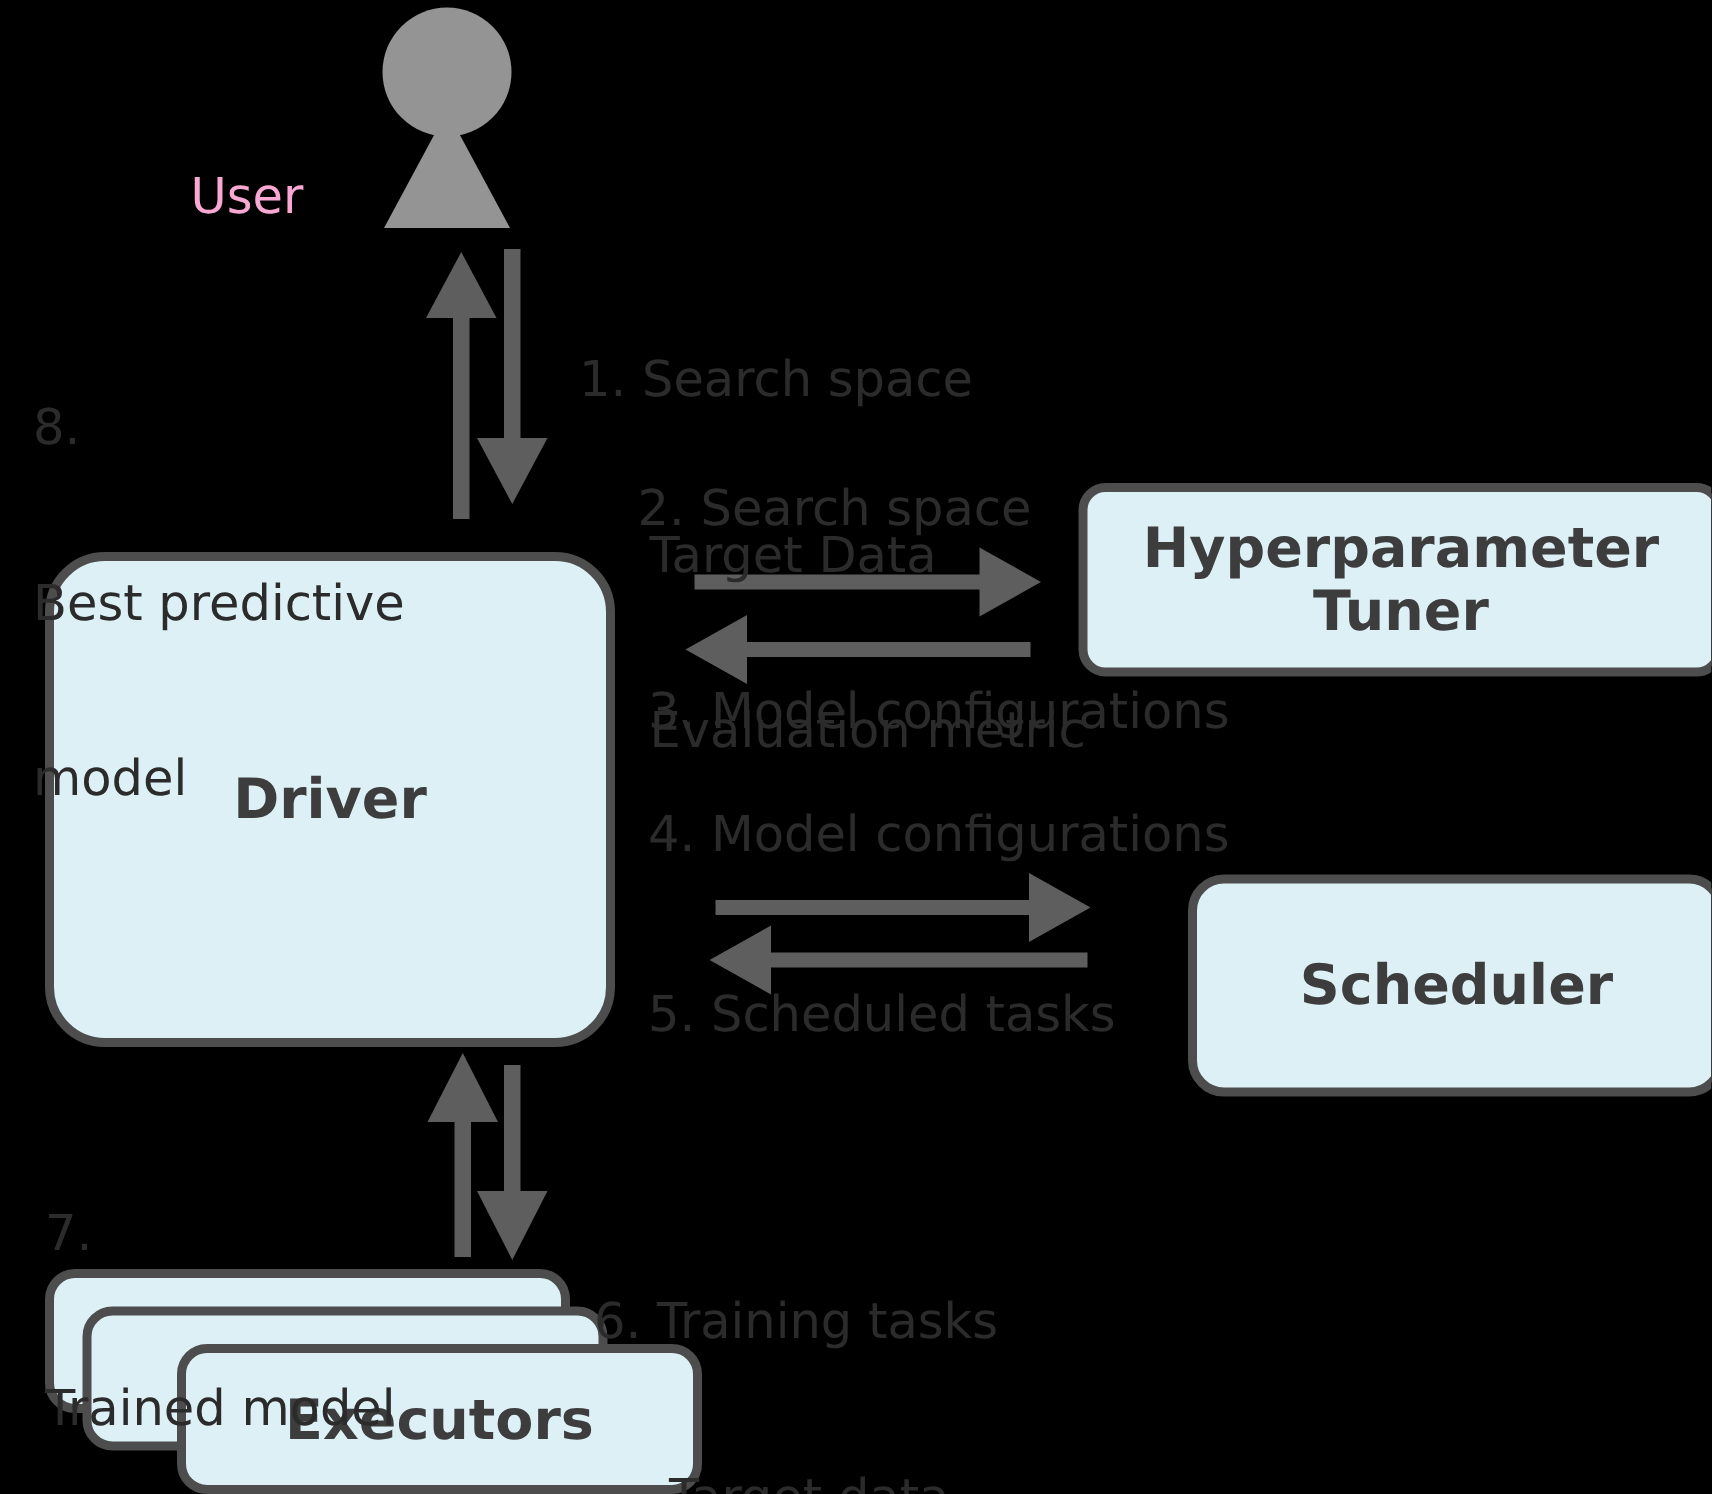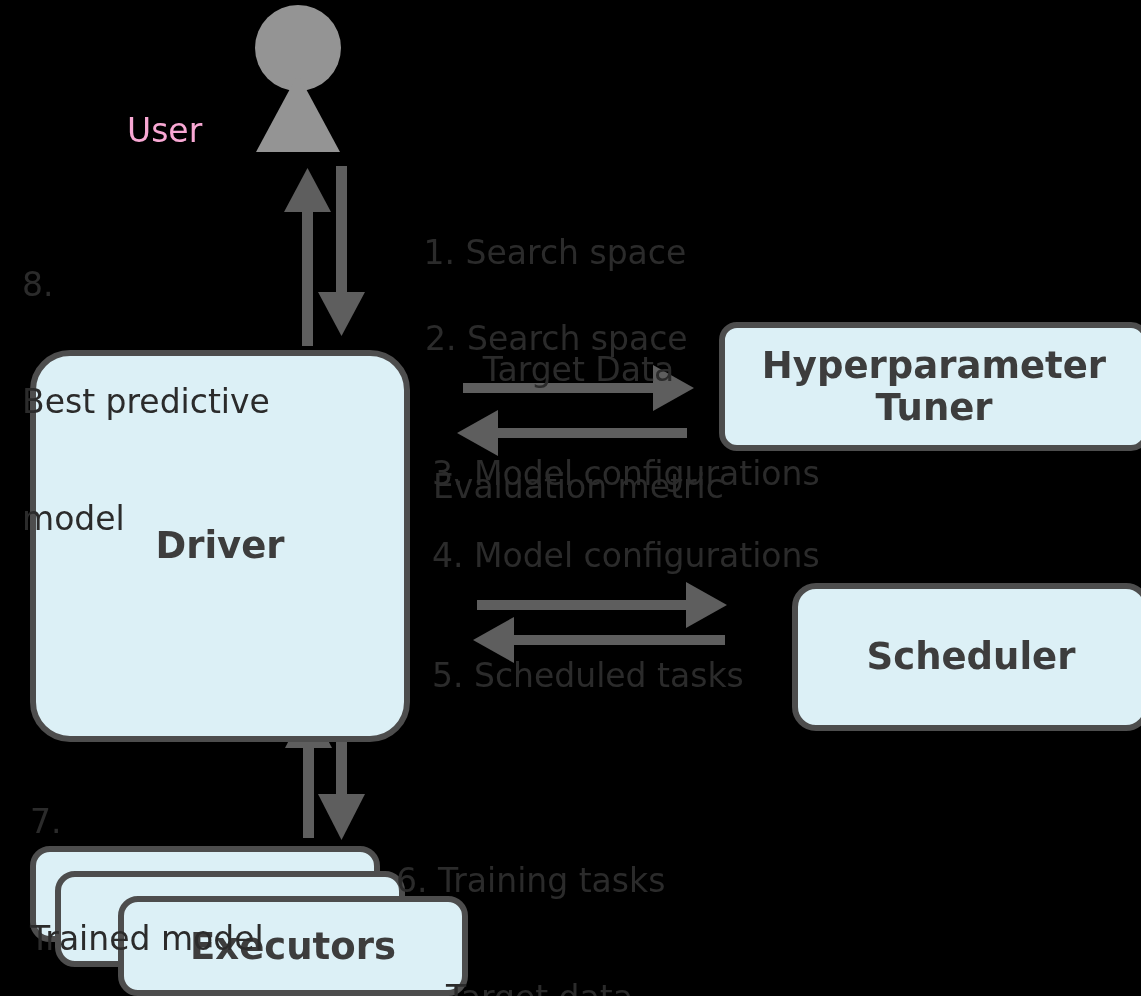--- a/index.html
+++ b/index.html
@@ -24,23 +24,23 @@
     display: flex;
     align-items: center;
     justify-content: center;
     color: #3d3d3d;
     font-weight: bold;
     text-align: center;
     line-height: 1.12;
   }
   #driver {
     left: 30px;
-    top: 350px;
+    top: 368px;
     width: 380px;
-    height: 392px;
+    height: 330px;
     font-size: 37px;
     border-radius: 40px;
   }
   #tuner {
     left: 719px;
     top: 322px;
     width: 430px;
     height: 129px;
     font-size: 37px;
     border-radius: 18px;
@@ -177,21 +177,21 @@
   </div>
 
   <div class="label-user" style="left:127px; top:111px;">User</div>
 
   <div class="label" style="left:22px; top:188px;">
     <div>8.</div>
     <div>Best predictive</div>
     <div>model</div>
   </div>
 
-  <div class="label" style="left:386px; top:156px;text-align:center;">
+  <div class="label" style="left:386px; top:156px;">
     <div>1. Search space</div>
     <div style="padding-left:47px;">Target Data</div>
     <div style="padding-left:47px;">Evaluation metric</div>
   </div>
 
   <div class="label" style="left:425px; top:320px;">2. Search space</div>
 
   <div class="label" style="left:432px; top:455px;">3. Model configurations</div>
 
   <div class="label" style="left:432px; top:537px;">4. Model configurations</div>

